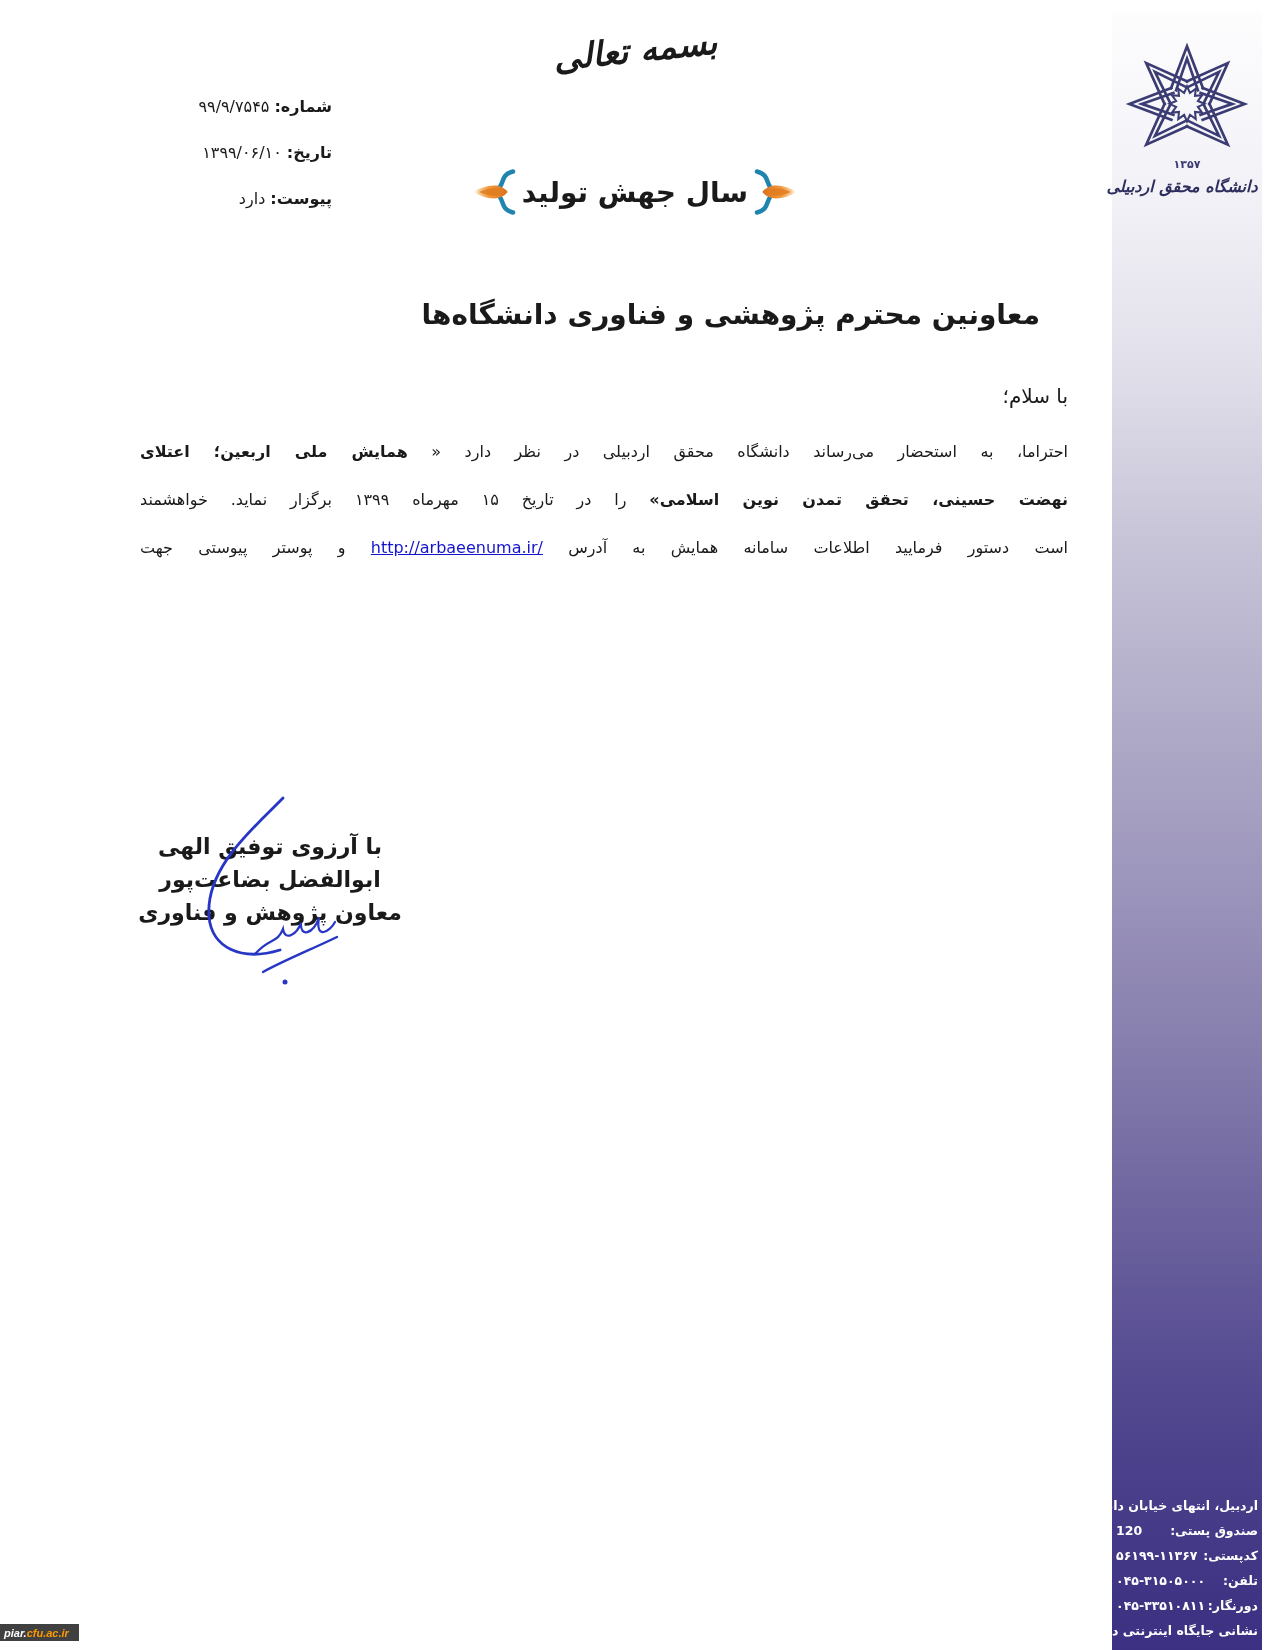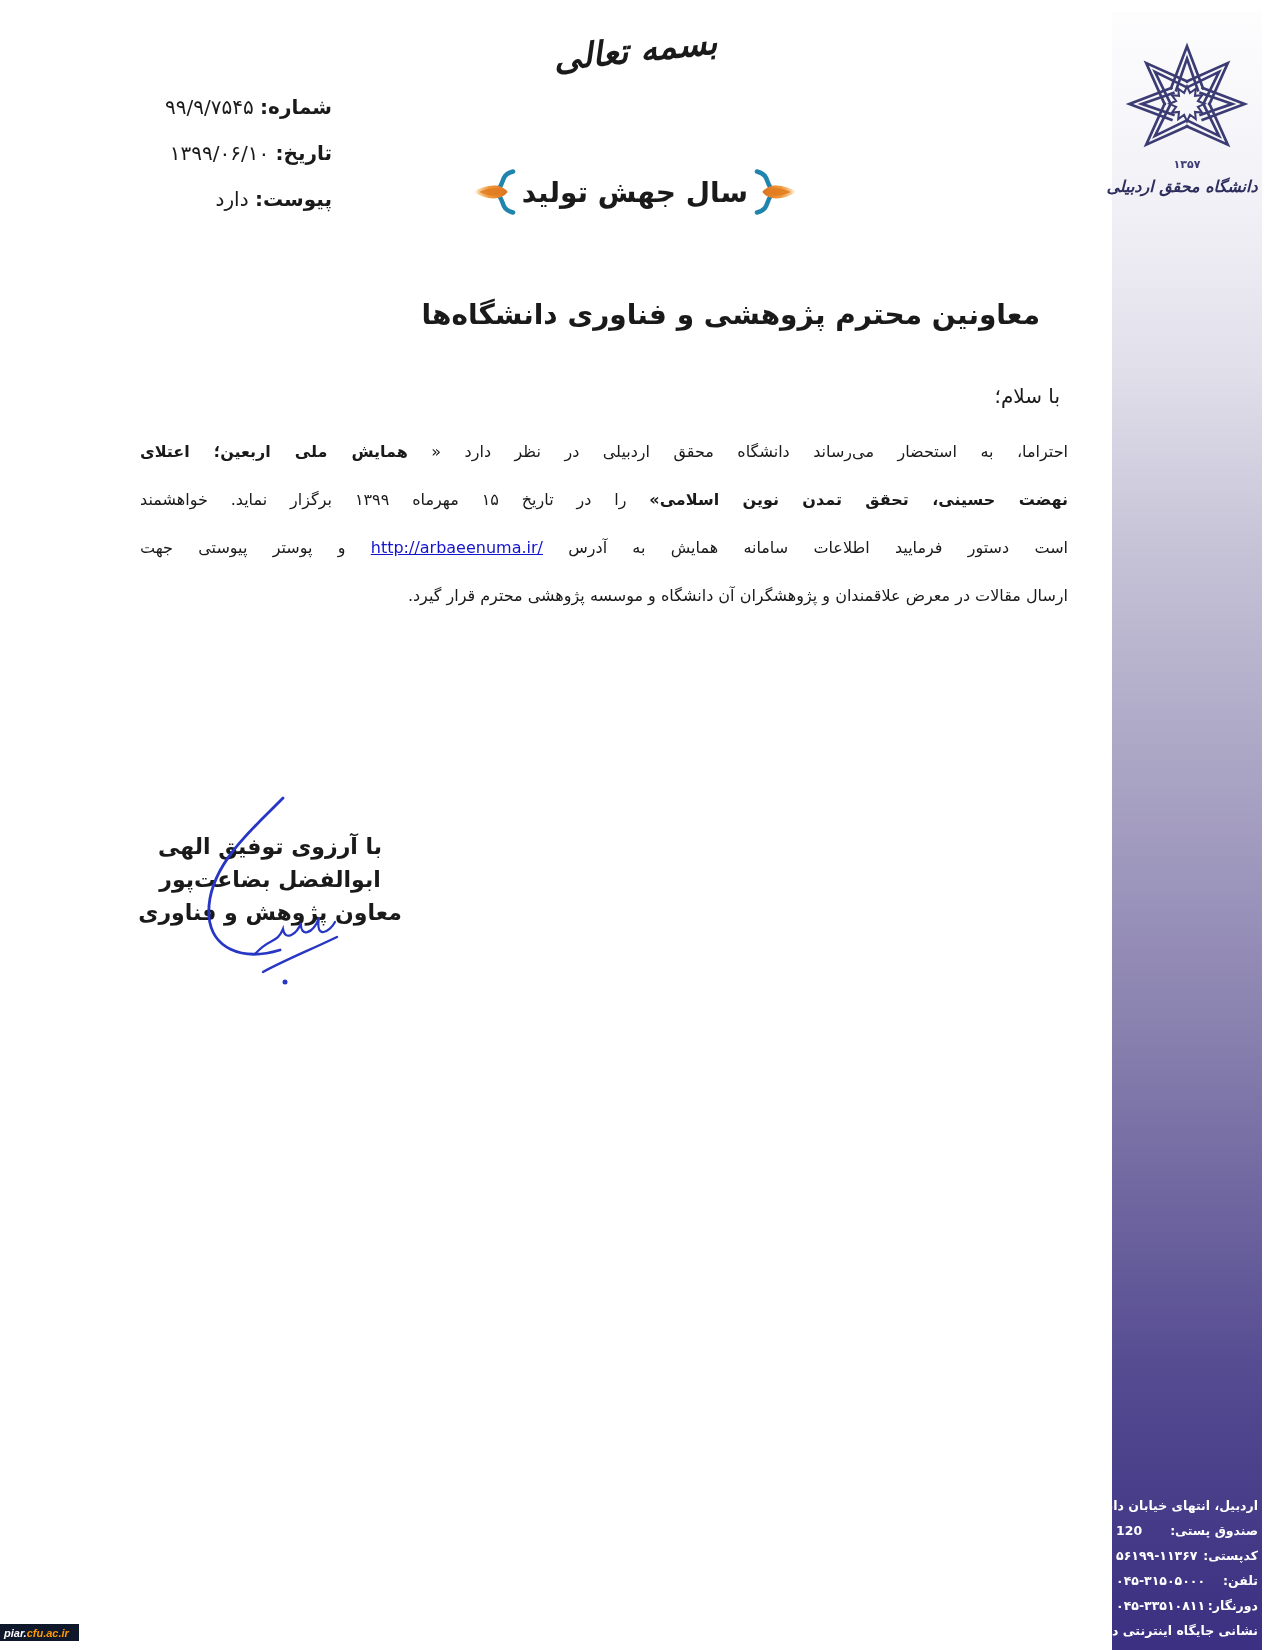--- a/index.html
+++ b/index.html
@@ -1,33 +1,33 @@
 <!DOCTYPE html>
 <html lang="fa"><head>
 <meta charset="utf-8">
 <style>
   html,body{margin:0;padding:0;background:#ffffff;}
   body{width:1275px;height:1650px;position:relative;overflow:hidden;
        font-family:"DejaVu Sans",sans-serif;color:#1a1a1a;}
   .abs{position:absolute;}
   
   .meta{left:100px;top:84px;width:232px;direction:rtl;text-align:right;
-        font-size:20px;line-height:46px;}
+        font-size:16px;line-height:46px;}
   .meta .lbl{font-weight:bold;}
   
   .bismillah{left:420px;top:30px;width:430px;text-align:center;direction:rtl;}
   .bismillah span{display:inline-block;font-size:34px;font-weight:bold;font-style:italic;
                   transform:rotate(-6deg);letter-spacing:1px;}
   .slogan{left:420px;top:168px;width:430px;display:flex;align-items:center;
           justify-content:center;}
   .slogan .txt{font-size:28px;font-weight:bold;direction:rtl;white-space:nowrap;}
   
   .recipient{left:140px;top:298px;width:928px;direction:rtl;text-align:right;
              padding-right:28px;box-sizing:border-box;font-size:28px;font-weight:bold;}
-  .salutation{left:132px;top:384px;width:928px;direction:rtl;text-align:right;font-size:20px;}
+  .salutation{left:140px;top:384px;width:928px;direction:rtl;text-align:right;font-size:20px;}
   .paragraph{left:140px;top:428px;width:928px;direction:rtl;font-size:16px;}
   .pline{line-height:48px;height:48px;text-align:justify;text-align-last:justify;white-space:nowrap;}
   .pline.last{text-align:right;text-align-last:right;}
   .pline b{font-weight:bold;}
   a.url{color:#1414cc;text-decoration:underline;}
   
   .sig-text{left:125px;top:830px;width:290px;text-align:center;direction:rtl;
             font-size:22px;font-weight:bold;line-height:33px;}
   .sig-ink{left:185px;top:782px;width:165px;height:215px;pointer-events:none;}
   
@@ -41,21 +41,21 @@
              direction:rtl;white-space:nowrap;margin-left:-10px;color:#2e2e5e;}
   .contact{position:absolute;left:0;right:0;top:1481px;color:#ffffff;
            font-weight:bold;font-size:12.5px;direction:rtl;}
   .contact .row{line-height:25px;height:25px;padding:0 4px;overflow:hidden;
                 white-space:nowrap;text-align:right;}
   .contact .row.split{display:flex;justify-content:space-between;}
   .contact .row.center{text-align:center;}
   .contact .weburl{font-family:"Liberation Sans",sans-serif;text-decoration:underline;
                    color:#ffffff;direction:ltr;}
   
-  .watermark{left:0;top:1624px;height:17px;width:79px;background:#0f172a;
+  .watermark{left:0;top:1624px;height:17px;width:79px;background:#404040;
              display:flex;align-items:center;padding-left:4px;box-sizing:border-box;
              font-family:"Liberation Sans",sans-serif;font-size:11px;
              font-weight:bold;font-style:italic;white-space:nowrap;}
   .watermark .wp{color:#ffffff;}
   .watermark .ws{color:#ff9900;}
 </style>
 </head>
 <body>
 
 <div class="abs meta">
@@ -98,21 +98,20 @@
   </svg>
 </div>
 
 <div class="abs recipient">معاونین محترم پژوهشی و فناوری دانشگاه‌ها</div>
 <div class="abs salutation">با سلام؛</div>
 
 <div class="abs paragraph">
   <div class="pline"><span>احتراما، به استحضار می‌رساند دانشگاه محقق اردبیلی در نظر دارد « </span><b>همایش ملی اربعین؛ اعتلای</b></div>
   <div class="pline"><b>نهضت حسینی، تحقق تمدن نوین اسلامی»</b><span> را در تاریخ ۱۵ مهرماه ۱۳۹۹ برگزار نماید. خواهشمند</span></div>
   <div class="pline"><span>است دستور فرمایید اطلاعات سامانه همایش به آدرس </span><a class="url" href="#" dir="ltr">http://arbaeenuma.ir/</a><span> و پوستر پیوستی جهت</span></div>
-  <div class="pline last">ارسال مقالات در معرض علاقمندان و پژوهشگران آن دانشگاه و موسسه پژوهشی محترم قرار گیرد.</div>
 </div>
 
 <div class="abs sig-text">
   <div>با آرزوی توفیق الهی</div>
   <div>ابوالفضل بضاعت‌پور</div>
   <div>معاون پژوهش و فناوری</div>
 </div>
 <svg class="abs sig-ink" viewBox="0 0 165 215">
   <g stroke="#2736c4" fill="none" stroke-linecap="round">
     <path d="M98,16 C70,45 20,85 24,135 C27,165 55,180 95,168" stroke-width="2.8"></path>

